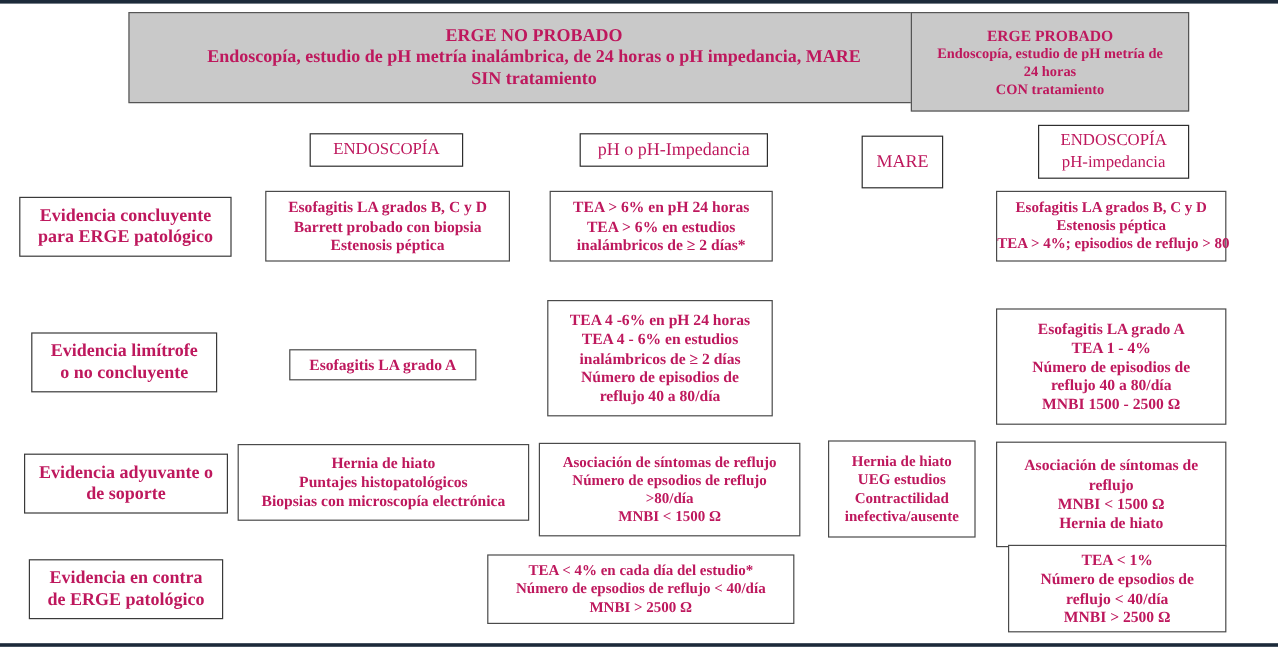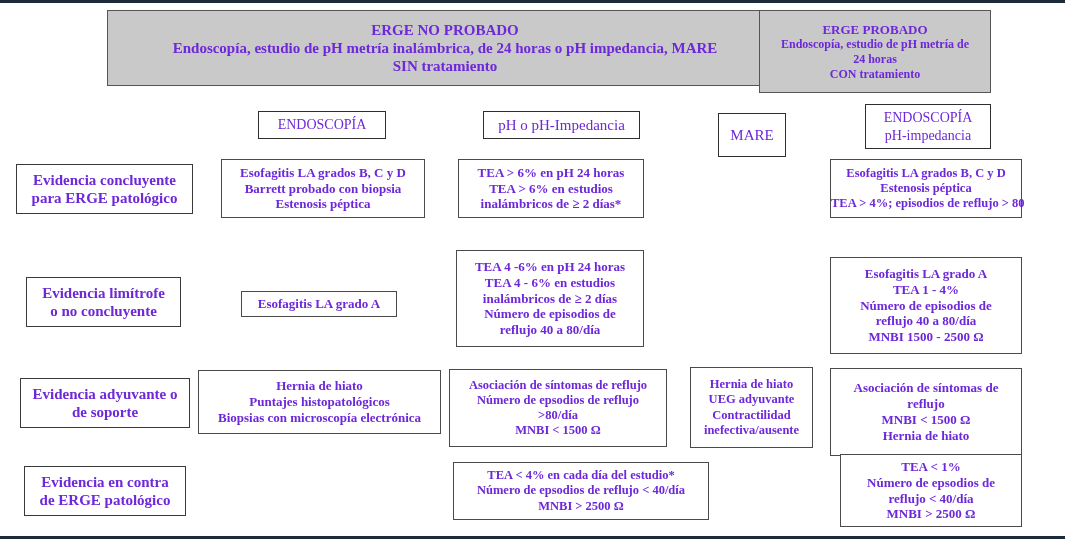--- a/index.html
+++ b/index.html
@@ -24,21 +24,21 @@
   .box {
     position: absolute;
     box-sizing: border-box;
     border: 1.5px solid #4a4a4a;
     background: #ffffff;
     display: flex;
     align-items: center;
     justify-content: center;
     text-align: center;
     line-height: 1.22;
-    color: #6d28d9;
+    color: #be185d;
   }
   .box .lines {
     width: 100%;
     padding: 0 3px;
   }
   .box .lines div { white-space: nowrap; }
   .header-box {
     background: #c9c9c9;
     border: 1.5px solid #555555;
     font-weight: bold;
@@ -213,21 +213,21 @@
       <div>Asociación de síntomas de reflujo</div>
       <div>Número de epsodios de reflujo</div>
       <div>&gt;80/día</div>
       <div>MNBI &lt; 1500 Ω</div>
     </div>
   </div>
 
   <div class="box content-box fs125" style="left:690px; top:367px; width:123px; height:81px;">
     <div class="lines">
       <div>Hernia de hiato</div>
-      <div>UEG adyuvante</div>
+      <div>UEG estudios</div>
       <div>Contractilidad</div>
       <div>inefectiva/ausente</div>
     </div>
   </div>
 
   <div class="box content-box fs13" style="left:830px; top:368px; width:192px; height:88px;">
     <div class="lines">
       <div>Asociación de síntomas de</div>
       <div>reflujo</div>
       <div>MNBI &lt; 1500 Ω</div>
@@ -235,21 +235,21 @@
     </div>
   </div>
 
   <div class="box row-label fs135" style="left:24px; top:466px; width:162px; height:50px;">
     <div class="lines">
       <div>Evidencia en contra</div>
       <div>de ERGE patológico</div>
     </div>
   </div>
 
-  <div class="box content-box fs125" style="left:453px; top:462px; width:256px; height:58px;">
+  <div class="box content-box fs125" style="left:406px; top:462px; width:256px; height:58px;">
     <div class="lines">
       <div>TEA &lt; 4% en cada día del estudio*</div>
       <div>Número de epsodios de reflujo &lt; 40/día</div>
       <div>MNBI &gt; 2500 Ω</div>
     </div>
   </div>
 
   <div class="box content-box fs13" style="left:840px; top:454px; width:182px; height:73px;">
     <div class="lines">
       <div>TEA &lt; 1%</div>

